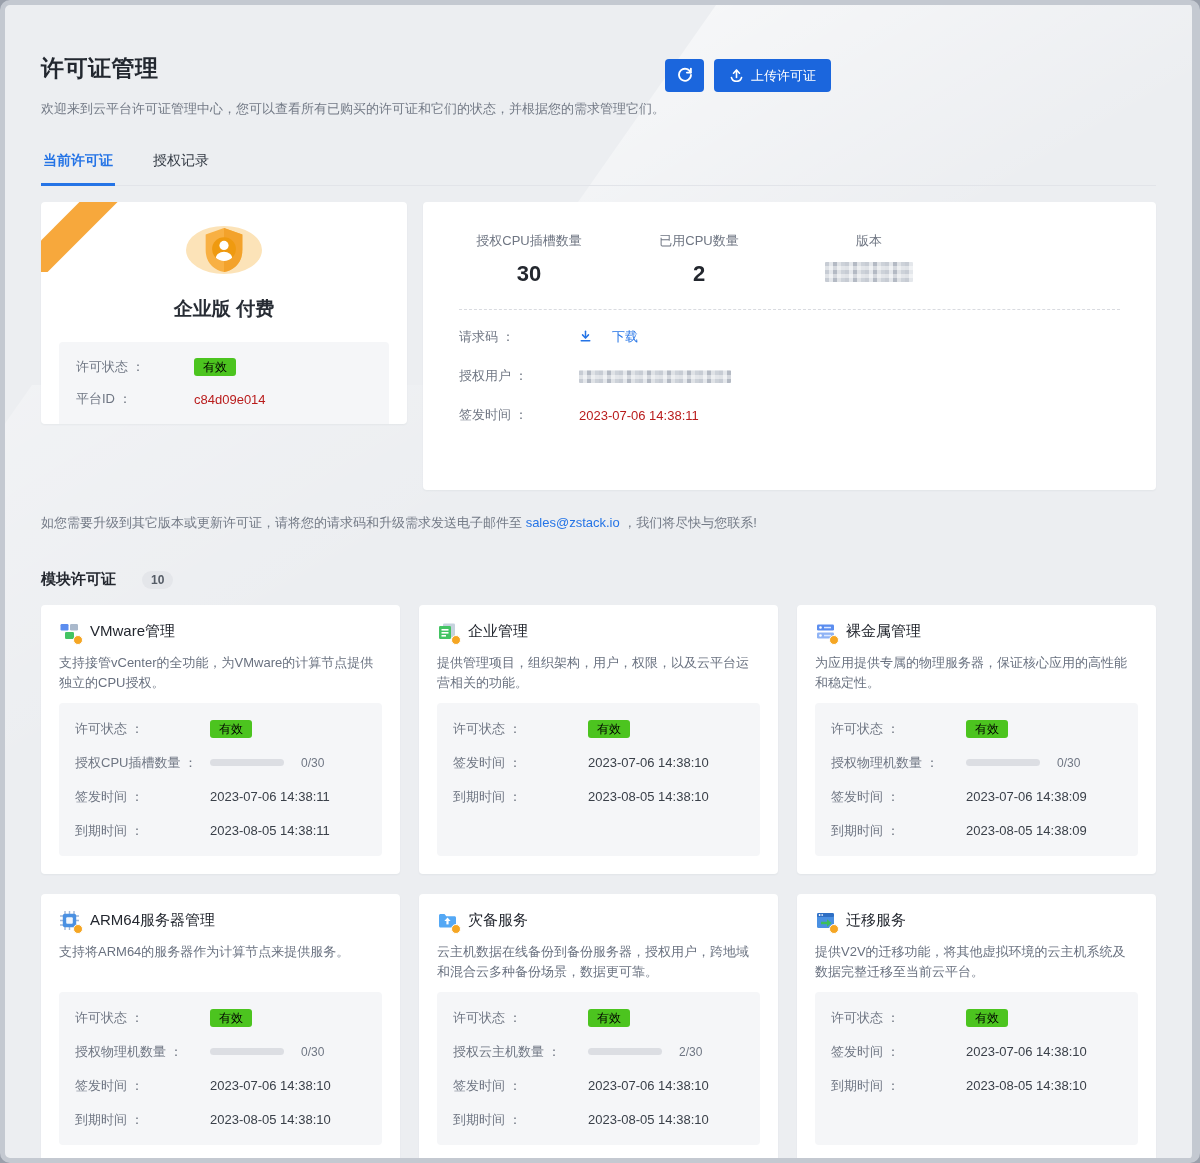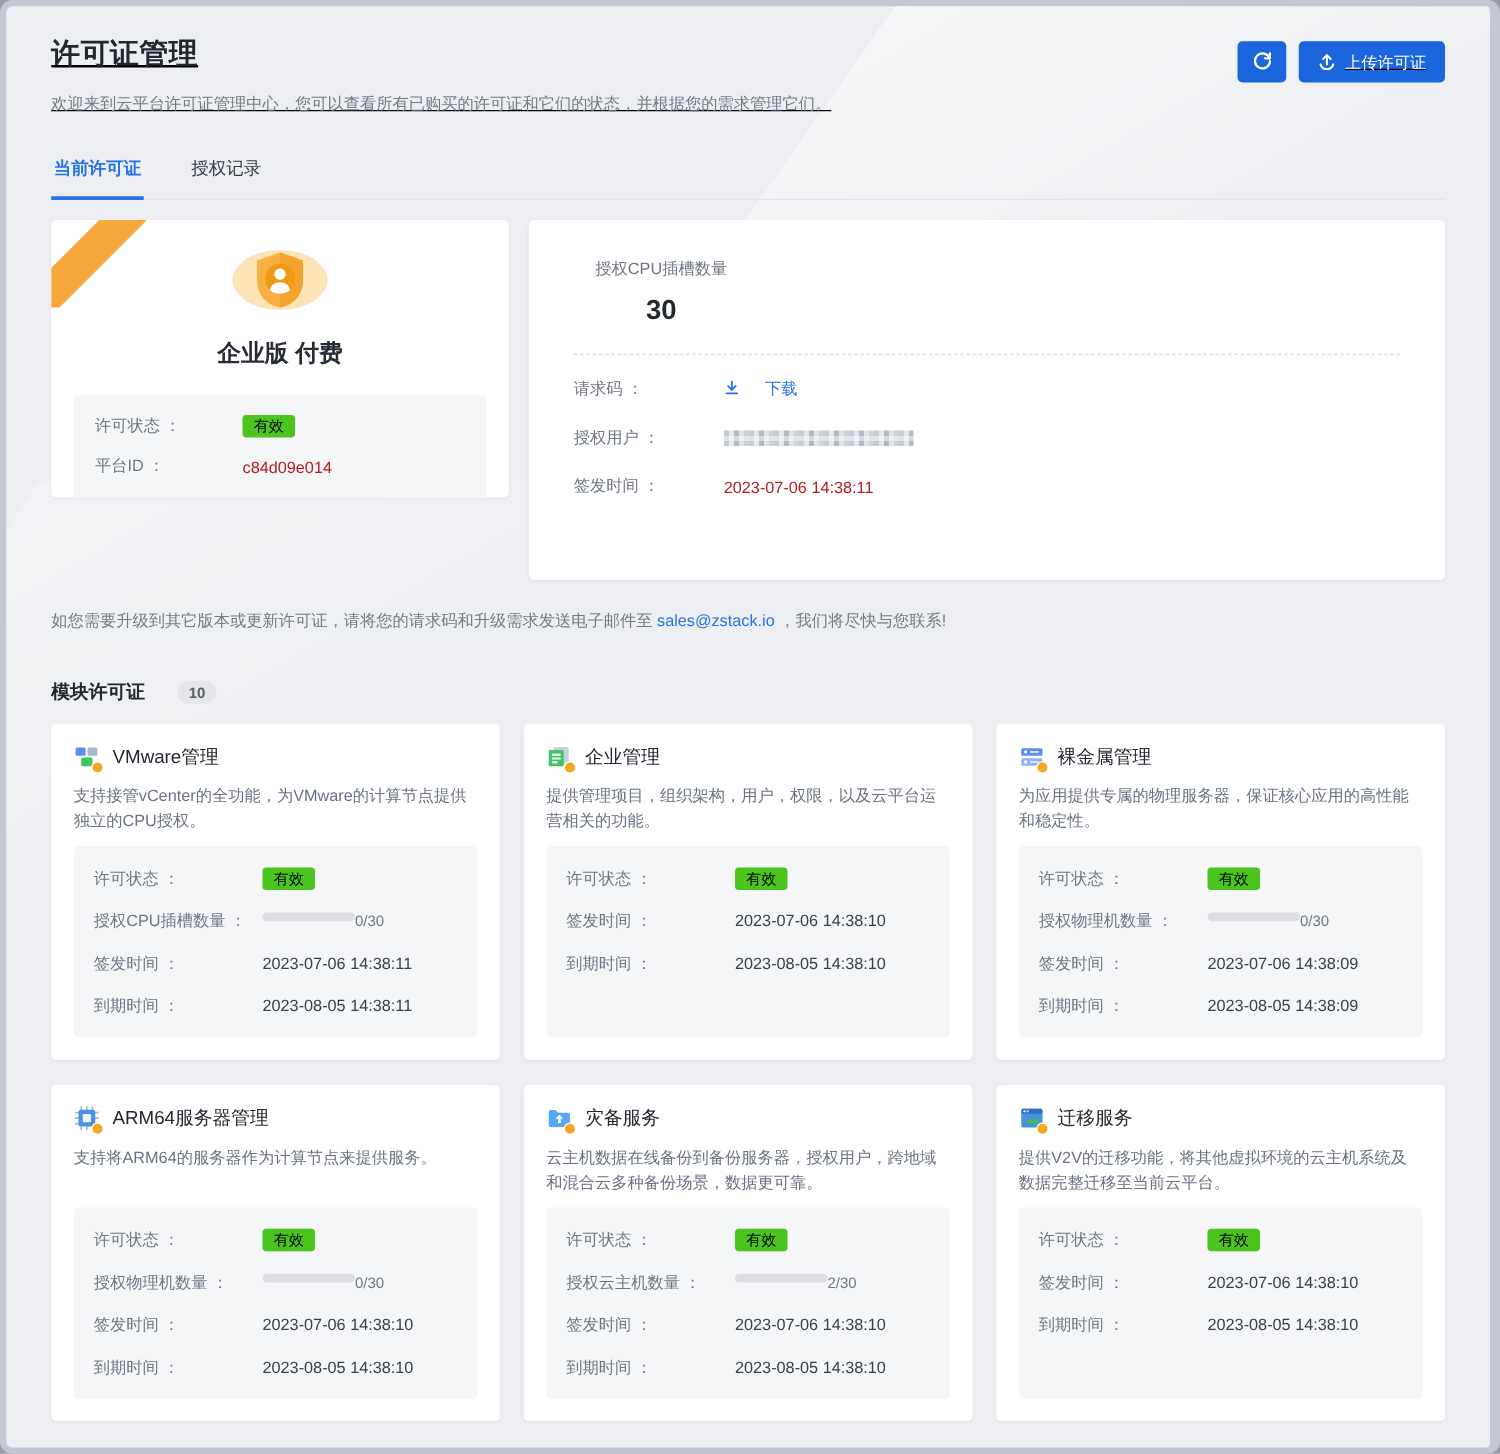--- a/index.html
+++ b/index.html
@@ -10,21 +10,21 @@
            border-radius:10px; background:#eceef1; overflow:hidden; position:relative; }
 
   
   .deco { position:absolute; background:linear-gradient(135deg, rgba(255,255,255,.55), rgba(255,255,255,0) 70%); pointer-events:none; }
   .deco-1 { top:-40px; right:-60px; width:620px; height:320px; transform:skewX(-35deg); }
   .deco-2 { top:380px; left:-120px; width:520px; height:420px; transform:skewX(-35deg); opacity:.5; }
 
   .page { position:relative; padding:0 36px; height:100%; }
 
   
-  .header { display:flex; justify-content:space-between; align-items:flex-start; padding-top:22px;text-decoration:underline; }
+  .header { display:flex; align-items:flex-start; padding-top:48px; }
   .page-title { font-size:23px; font-weight:700; color:#22272f; letter-spacing:.5px; }
   .page-subtitle { margin-top:16px; font-size:13px; color:#737a86; }
   .header-actions { display:flex; gap:10px; padding-top:6px; }
   .btn { background:#1b66dd; color:#fff; border:none; border-radius:4px; height:33px;
          display:inline-flex; align-items:center; justify-content:center; font-size:13px; cursor:pointer; }
   .btn-icon-only { width:39px; }
   .btn-upload { padding:0 15px; gap:7px; }
 
   
   .tabs { display:flex; gap:36px; margin-top:24px; border-bottom:1px solid #e2e4e9; }
@@ -86,21 +86,21 @@
   .m-icon { position:relative; width:21px; height:21px; flex:none; }
   .m-icon svg { display:block; }
   .m-icon::after { content:''; position:absolute; right:-3px; bottom:-3px; width:8px; height:8px;
                    border-radius:50%; background:#f5a623; border:1.5px solid #fff; }
   .m-desc { margin-top:11px; font-size:13px; color:#6a7280; line-height:20px; min-height:40px; }
   .m-box { margin-top:10px; background:#f5f6f8; border-radius:4px; padding:15px 16px; flex:1; }
   .m-row { display:flex; align-items:center; margin-top:13px; font-size:13px; min-height:21px; }
   .m-row:first-child { margin-top:0; }
   .m-label { color:#6f7683; flex:0 0 135px; }
   .m-value { color:#3a4049; }
-  .progress-wrap { display:flex; align-items:flex-start; gap:0; }
+  .progress-wrap { display:flex; align-items:center; gap:17px; }
   .progress { width:74px; height:7px; background:#dcdee3; border-radius:4px; overflow:hidden; }
   .progress-fill { height:100%; background:#2d7ff9; border-radius:4px; }
   .progress-text { color:#6f7683; font-size:12px; }
 </style>
 </head>
 <body>
 
 <div class="frame">
   <div class="deco deco-1"></div>
   <div class="deco deco-2"></div>
@@ -173,20 +173,28 @@
           </div>
         </div>
       </div>
 
       <div class="card summary-card">
         <div class="stats">
           <div class="stat">
             <div class="stat-label">授权CPU插槽数量</div>
             <div class="stat-value">30</div>
           </div>
+          <div class="stat">
+            <div class="stat-label">已用CPU数量</div>
+            <div class="stat-value">2</div>
+          </div>
+          <div class="stat">
+            <div class="stat-label">版本</div>
+            <span class="mosaic mosaic-version"></span>
+          </div>
         </div>
         <hr class="dashed">
         <div class="s-row">
           <span class="s-label">请求码 ：</span>
           <a class="link">
             <span>
               <svg width="13" height="14" viewBox="0 0 14 15" fill="none">
                   <path d="M7 2.5v7" stroke="#2574e6" stroke-width="1.6" stroke-linecap="round"></path>
                   <path d="M3.8 6.3 7 9.6l3.2-3.3" stroke="#2574e6" stroke-width="1.6" stroke-linecap="round" stroke-linejoin="round"></path>
                   <path d="M2.4 12.6h9.2" stroke="#2574e6" stroke-width="1.6" stroke-linecap="round"></path>

